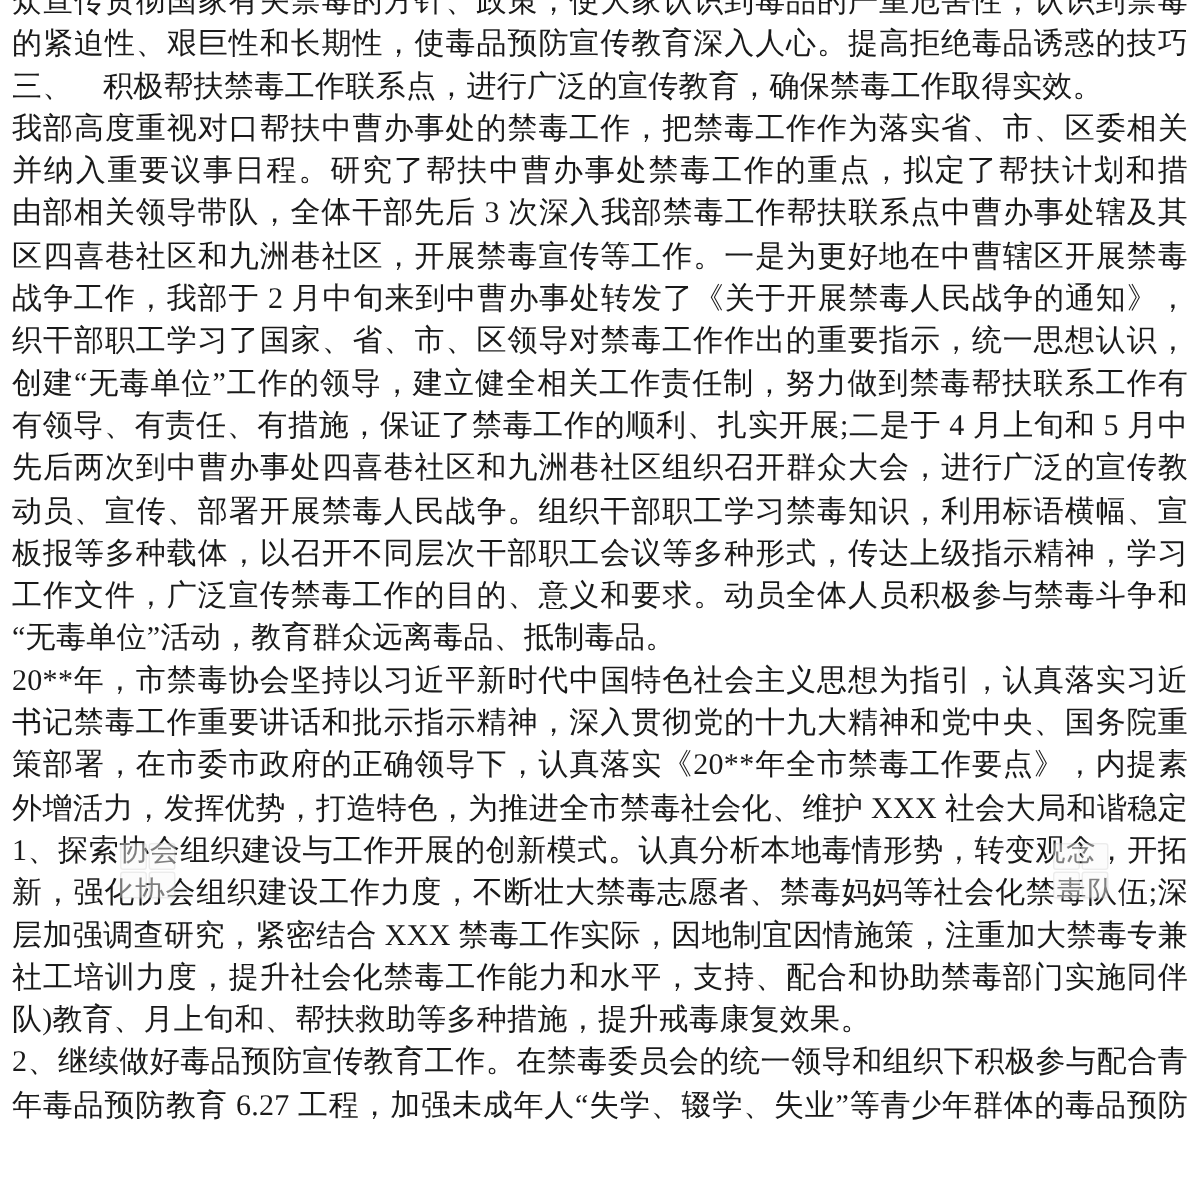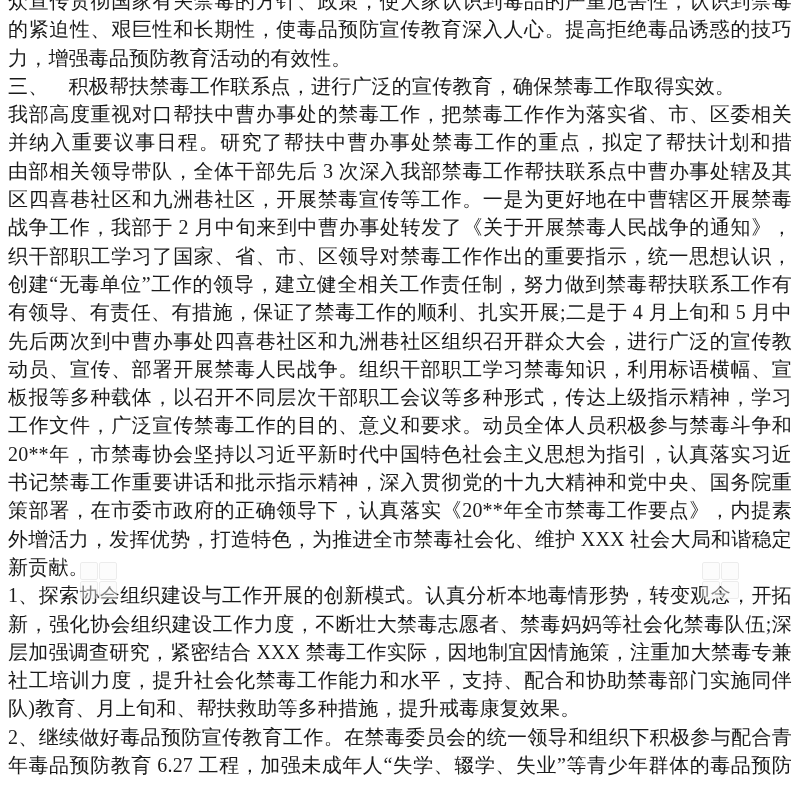--- a/index.html
+++ b/index.html
@@ -61,39 +61,38 @@
   .wm-left  { left: 80px;  top: 562px; }
   .wm-right { left: 702px; top: 562px; }
 </style>
 </head>
 <body>
 
 <div class="page" id="page">
   <div class="text-block" id="text-block" style="color: rgb(26, 26, 26);">
       <div class="line">众宣传贯彻国家有关禁毒的方针、政策，使大家认识到毒品的严重危害性，认识到禁毒工作</div>
       <div class="line">的紧迫性、艰巨性和长期性，使毒品预防宣传教育深入人心。提高拒绝毒品诱惑的技巧和能</div>
-      <div class="line end">力，增强毒品预防教育活动的有效性。</div>
       <div class="line end">三、　积极帮扶禁毒工作联系点，进行广泛的宣传教育，确保禁毒工作取得实效。</div>
       <div class="line">我部高度重视对口帮扶中曹办事处的禁毒工作，把禁毒工作作为落实省、市、区委相关精神，</div>
       <div class="line">并纳入重要议事日程。研究了帮扶中曹办事处禁毒工作的重点，拟定了帮扶计划和措施。并</div>
       <div class="line">由部相关领导带队，全体干部先后 3 次深入我部禁毒工作帮扶联系点中曹办事处辖及其辖</div>
       <div class="line">区四喜巷社区和九洲巷社区，开展禁毒宣传等工作。一是为更好地在中曹辖区开展禁毒人民</div>
       <div class="line">战争工作，我部于 2 月中旬来到中曹办事处转发了《关于开展禁毒人民战争的通知》，并组</div>
       <div class="line">织干部职工学习了国家、省、市、区领导对禁毒工作作出的重要指示，统一思想认识，加强</div>
       <div class="line">创建“无毒单位”工作的领导，建立健全相关工作责任制，努力做到禁毒帮扶联系工作有组织、</div>
       <div class="line">有领导、有责任、有措施，保证了禁毒工作的顺利、扎实开展;二是于 4 月上旬和 5 月中旬</div>
       <div class="line">先后两次到中曹办事处四喜巷社区和九洲巷社区组织召开群众大会，进行广泛的宣传教育，</div>
       <div class="line">动员、宣传、部署开展禁毒人民战争。组织干部职工学习禁毒知识，利用标语横幅、宣传栏、</div>
       <div class="line">板报等多种载体，以召开不同层次干部职工会议等多种形式，传达上级指示精神，学习禁毒</div>
       <div class="line">工作文件，广泛宣传禁毒工作的目的、意义和要求。动员全体人员积极参与禁毒斗争和创建</div>
+      <div class="line end">“无毒单位”活动，教育群众远离毒品、抵制毒品。</div>
       <div class="line">20**年，市禁毒协会坚持以习近平新时代中国特色社会主义思想为指引，认真落实习近平总</div>
       <div class="line">书记禁毒工作重要讲话和批示指示精神，深入贯彻党的十九大精神和党中央、国务院重大决</div>
       <div class="line">策部署，在市委市政府的正确领导下，认真落实《20**年全市禁毒工作要点》，内提素质，</div>
       <div class="line">外增活力，发挥优势，打造特色，为推进全市禁毒社会化、维护 XXX 社会大局和谐稳定做出</div>
-      <div class="line end">新贡献。</div>
       <div class="line">1、探索协会组织建设与工作开展的创新模式。认真分析本地毒情形势，转变观念，开拓创</div>
       <div class="line">新，强化协会组织建设工作力度，不断壮大禁毒志愿者、禁毒妈妈等社会化禁毒队伍;深入基</div>
       <div class="line">层加强调查研究，紧密结合 XXX 禁毒工作实际，因地制宜因情施策，注重加大禁毒专兼职</div>
       <div class="line">社工培训力度，提升社会化禁毒工作能力和水平，支持、配合和协助禁毒部门实施同伴(团</div>
       <div class="line end">队)教育、月上旬和、帮扶救助等多种措施，提升戒毒康复效果。</div>
       <div class="line">2、继续做好毒品预防宣传教育工作。在禁毒委员会的统一领导和组织下积极参与配合青少</div>
       <div class="line">年毒品预防教育 6.27 工程，加强未成年人“失学、辍学、失业”等青少年群体的毒品预防</div>
     </div>
 
   <div class="watermark wm-left">

